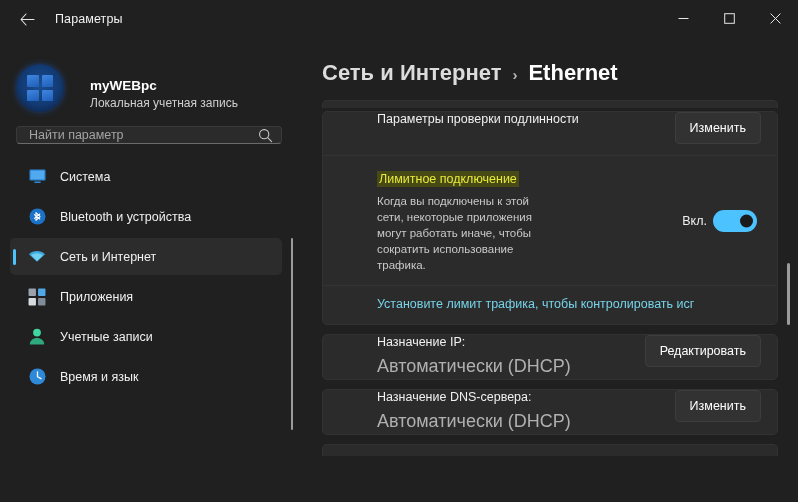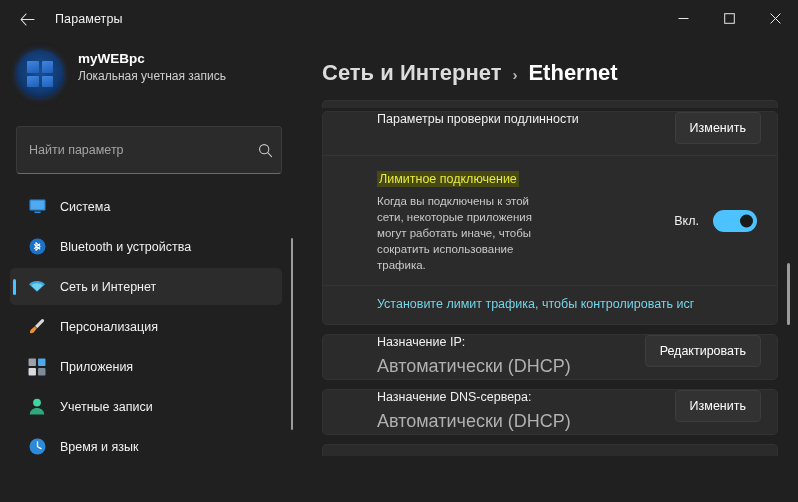--- a/index.html
+++ b/index.html
@@ -63,23 +63,24 @@
   .sidebar {
     position: absolute;
     left: 0; top: 38px;
     width: 310px;
     height: 464px;
     background: #202020;
     overflow: hidden;
   }
   .account {
     display: flex;
-    align-items: flex-start;
+    align-items: flex-end;
     padding: 12px 0 0 16px;
     height: 74px;
+    gap: 12px;
   }
   .avatar {
     width: 48px; height: 48px;
     border-radius: 50%;
     background: radial-gradient(circle at 50% 45%, #1b4f93 0%, #123a72 55%, #0d2348 85%, #0a1a33 100%);
     display: flex; align-items: center; justify-content: center;
     flex: 0 0 auto;
     box-shadow: 0 0 6px rgba(30,90,180,.55);
     position: relative;
     overflow: hidden;
@@ -106,21 +107,21 @@
   .acct-sub {
     font-size: 12px;
     color: #cfcfcf;
     line-height: 17px;
     margin-top: 1px;
   }
 
   .searchwrap {
     margin: 14px 0 0 16px;
     width: 266px;
-    height: 48px;
+    height: 18px;
     background: #2b2b2b;
     border: 1px solid #3a3a3a;
     border-bottom: 1px solid #6b6b6b;
     border-radius: 4px;
     display: flex;
     align-items: center;
     padding: 0 8px 0 12px;
   }
   .searchwrap input {
     flex: 1 1 auto;
@@ -295,21 +296,21 @@
     flex: 1 1 auto;
     display: flex;
     align-items: center;
     justify-content: flex-end;
     align-self: center;
     padding-right: 4px;
   }
   .toggle-label {
     font-size: 12.5px;
     color: #f0f0f0;
-    margin-right: 14px;
+    margin-right: 6px;
   }
   .toggle {
     width: 44px; height: 22px;
     border-radius: 11px;
     background: #4cc2ff;
     position: relative;
     cursor: pointer;
     flex: 0 0 auto;
   }
   .toggle .knob {
@@ -448,29 +449,20 @@
       <div class="navitem selected">
         <span class="navicon">
           <svg width="18" height="13" viewBox="0 0 18 13">
             <path d="M1 4.2C3.2 2.1 6 1 9 1C12 1 14.8 2.1 17 4.2L9 11.8L1 4.2Z" fill="#3fa9dd"></path>
             <path d="M3.3 5.4C4.9 4 6.9 3.2 9 3.2C11.1 3.2 13.1 4 14.7 5.4L9 10.9L3.3 5.4Z" fill="#6fd0f0"></path>
           </svg>
         </span>
         <span class="navlabel">Сеть и Интернет</span>
       </div>
 
-      <div class="navitem">
-        <span class="navicon">
-          <svg width="17" height="17" viewBox="0 0 17 17">
-            <path d="M14.6 1.6C15.3 2.3 15.3 3.1 14.6 3.8L8.2 10.2L6 8L12.4 1.6C13.1 0.9 13.9 0.9 14.6 1.6Z" fill="#d9d9d9"></path>
-            <path d="M5.6 8.4L7.8 10.6L4.6 14.6C3.6 15.3 1.8 15.6 1.2 15C0.6 14.4 1.2 12.8 1.8 11.8L5.6 8.4Z" fill="#e8913a"></path>
-          </svg>
-        </span>
-        <span class="navlabel">Персонализация</span>
-      </div>
 
       <div class="navitem">
         <svg class="navicon" width="17" height="17" viewBox="0 0 17 17">
           <rect x="0.5" y="0.5" width="7" height="7" rx="0.8" fill="#9aa3ad"></rect>
           <rect x="9.5" y="0.5" width="7" height="7" rx="0.8" fill="#4fa8e8"></rect>
           <rect x="0.5" y="9.5" width="7" height="7" rx="0.8" fill="#d7dbdf"></rect>
           <rect x="9.5" y="9.5" width="7" height="7" rx="0.8" fill="#7f8b96"></rect>
         </svg>
         <span class="navlabel">Приложения</span>
       </div>

